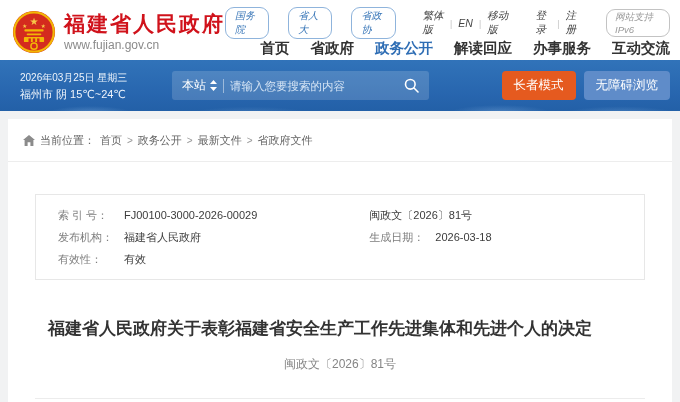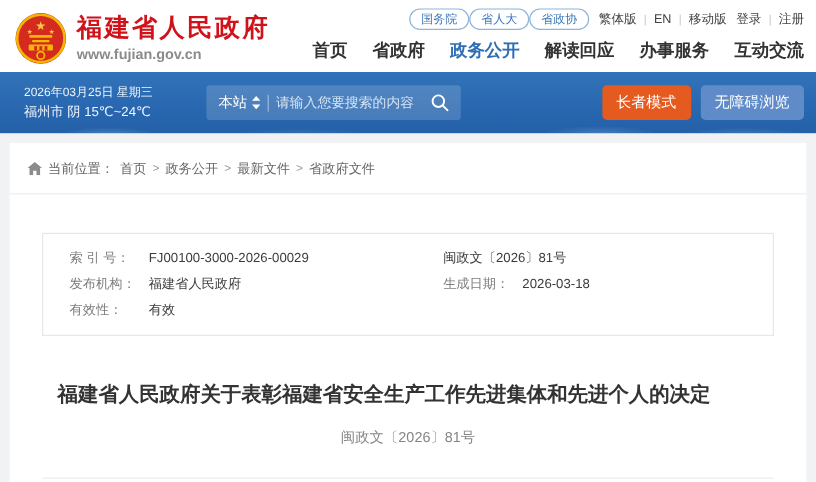--- a/index.html
+++ b/index.html
@@ -7,26 +7,26 @@
     font-family:"Liberation Sans","DejaVu Sans",sans-serif;
     background:#f1f2f3; }
 
   
   .site-header { background:#fff; height:60px; display:flex;
     padding:0 10px 0 12px; }
   .logo-wrap { display:flex; align-items:center; gap:8px; padding-top:4px; }
   .emblem { width:44px; height:44px; flex:0 0 auto; }
   .site-name { color:#d0121b; font-size:21px; font-weight:bold;
     letter-spacing:2px; line-height:24px; }
-  .site-url { color:#8a8a8a; font-size:12px; font-weight:bold; margin-top:2px; }
+  .site-url { color:#8a8a8a; font-size:12px; font-weight:normal; margin-top:2px; }
 
   .header-right { flex:1; display:flex; flex-direction:column;
     align-items:flex-end; justify-content:space-between; padding:7px 0 8px; }
-  .utility-row { display:flex; align-items:center; gap:0;
-    font-size:10.5px; color:#444; }
+  .utility-row { display:flex; align-items:center; gap:19px;
+    font-size:10.5px; color:#444;font-style:italic; }
   .pill { border:1px solid #8fb4dc; color:#3a77b8; border-radius:9px;
     padding:1px 9px; font-size:10px; cursor:pointer; background:#fff; }
   .pill-gray { border:1px solid #c3c3c3; color:#9a9a9a; border-radius:9px;
     padding:1px 8px; font-size:9.5px; cursor:pointer; background:#fff; margin-left:6px;}
   .util-sep { color:#c9c9c9; font-size:9.5px; }
   .util-link { cursor:pointer; color:#444; }
   .util-group { display:flex; gap:6px; align-items:center; margin-left:8px; }
 
   .main-nav { display:flex; gap:21px; font-size:14.5px; font-weight:bold;
     color:#333; }
@@ -41,21 +41,21 @@
     height:14px; pointer-events:none;
     background:
       radial-gradient(ellipse 60px 10px at 90px 16px, rgba(160,200,240,.35), transparent 70%),
       radial-gradient(ellipse 90px 12px at 250px 18px, rgba(160,200,240,.25), transparent 70%),
       radial-gradient(ellipse 70px 10px at 500px 15px, rgba(160,200,240,.3), transparent 70%),
       radial-gradient(ellipse 80px 11px at 620px 17px, rgba(160,200,240,.3), transparent 70%); }
   .banner-left { width:152px; color:#eef4fb; }
   .banner-date { font-size:10px; line-height:15px; }
   .banner-weather { font-size:11px; line-height:15px; margin-top:2px; }
 
-  .search-box { width:212px; height:29px; border-radius:3px;
+  .search-box { width:257px; height:29px; border-radius:3px;
     background:rgba(255,255,255,.16); display:flex; align-items:center;
     padding:0 10px; gap:6px; position:relative; z-index:2; }
   .search-scope { color:#fff; font-size:12px; cursor:pointer;
     display:flex; align-items:center; gap:4px; }
   .scope-divider { width:1px; height:14px; background:rgba(255,255,255,.45); }
   .search-input { flex:1; background:transparent; border:none; outline:none;
     color:#fff; font-size:11.5px; min-width:0;
     font-family:"Liberation Sans","DejaVu Sans",sans-serif; }
   .search-input::placeholder { color:#d4e3f4; }
   .search-btn { background:none; border:none; cursor:pointer; display:flex;
@@ -127,20 +127,21 @@
         <span class="util-sep">|</span>
         <span class="util-link">EN</span>
         <span class="util-sep">|</span>
         <span class="util-link">移动版</span>
       </span>
       <span class="util-group">
         <span class="util-link">登录</span>
         <span class="util-sep">|</span>
         <span class="util-link">注册</span>
       </span>
+      <span class="pill-gray">网站支持IPv6</span>
     </div>
 
     <nav class="main-nav">
       <span class="nav-item">首页</span>
       <span class="nav-item">省政府</span>
       <span class="nav-item active">政务公开</span>
       <span class="nav-item">解读回应</span>
       <span class="nav-item">办事服务</span>
       <span class="nav-item">互动交流</span>
     </nav>

